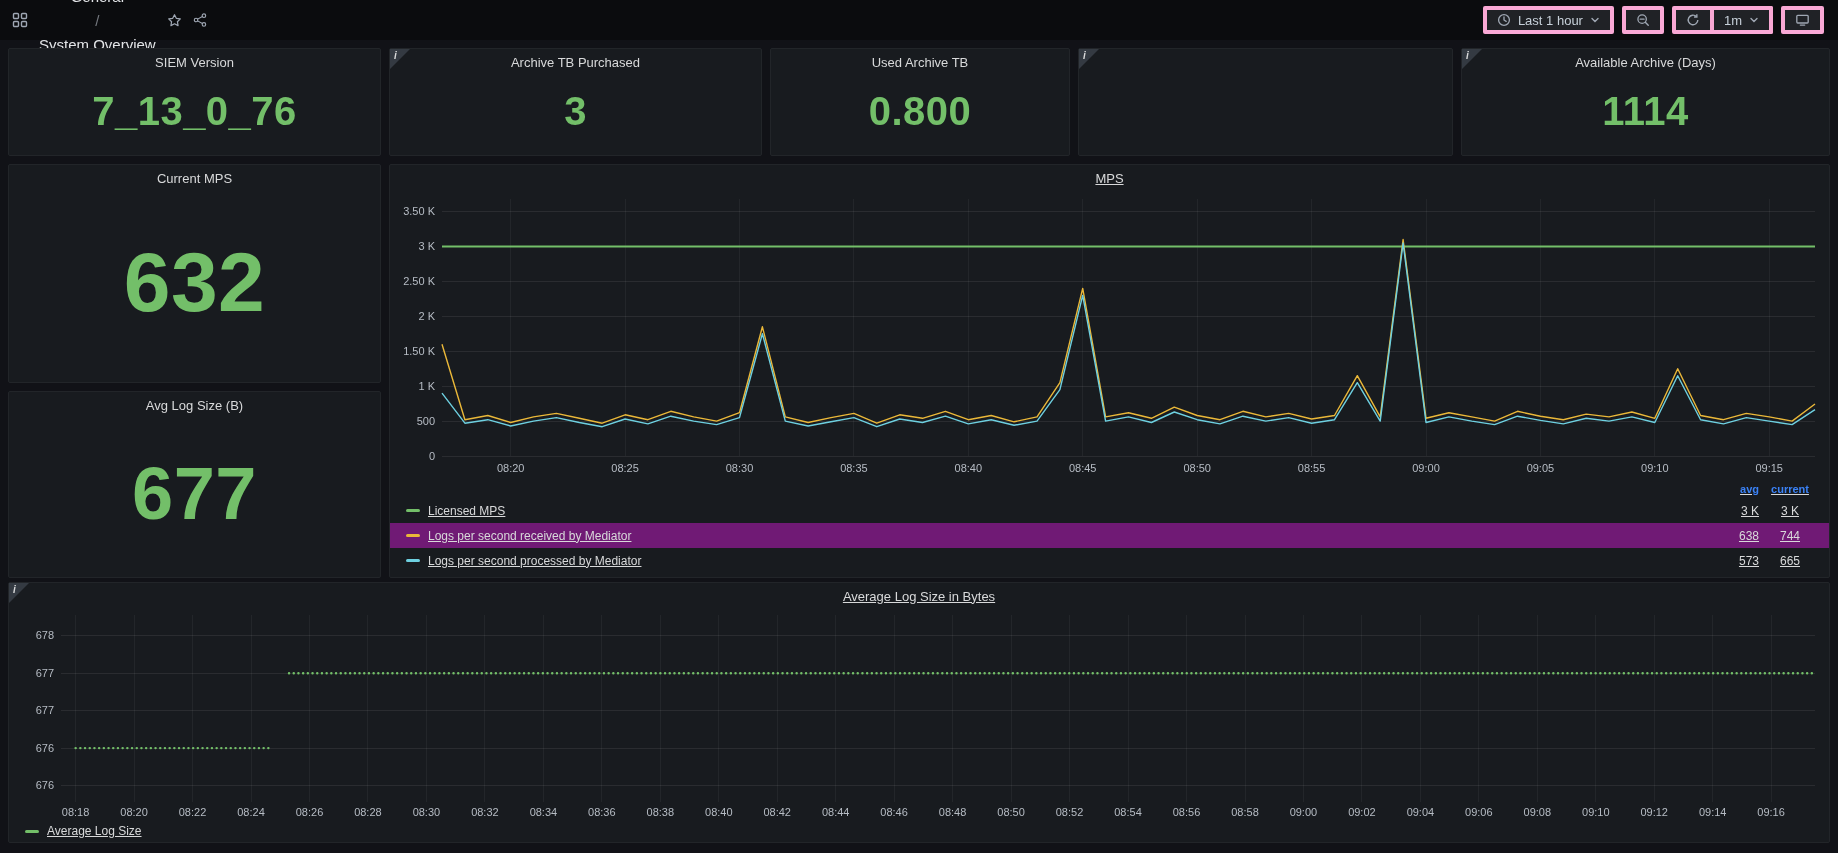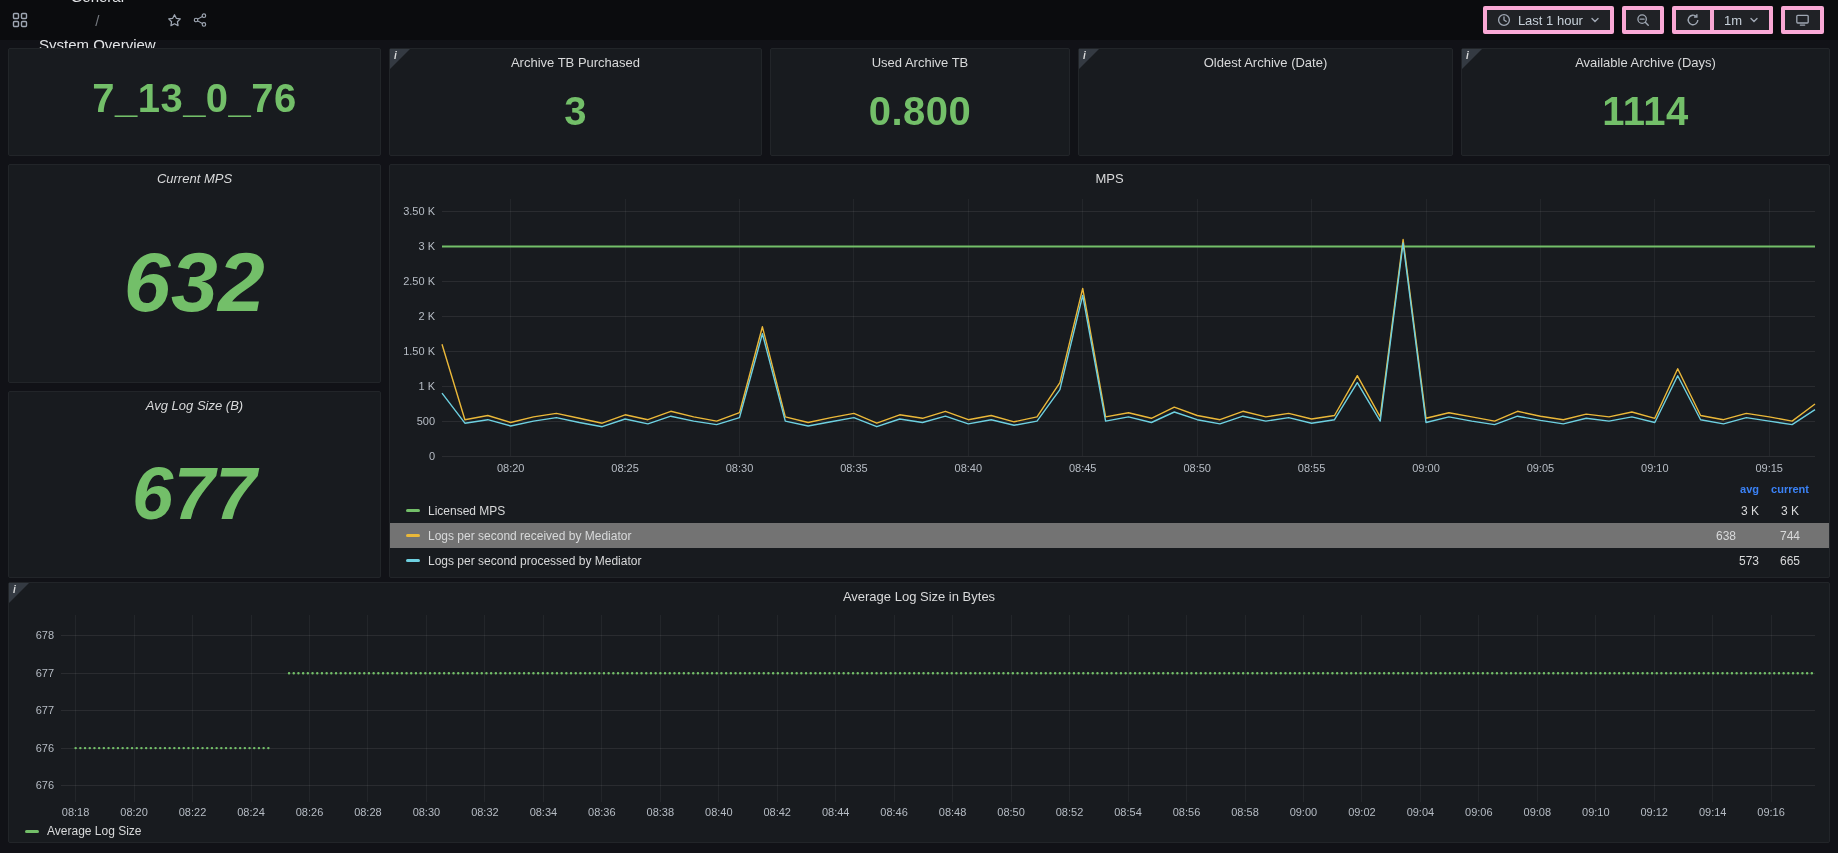--- a/index.html
+++ b/index.html
@@ -26,21 +26,21 @@
     color: #c7d0d9; display: flex; align-items: center; gap: 7px; padding: 0 10px;
     font-size: 13px; cursor: pointer; white-space: nowrap;
   }
   .tb-group { display: flex; }
   .tb-group .tb-btn:first-child { border-radius: 2px 0 0 2px; }
   .tb-group .tb-btn:last-child { border-left: none; border-radius: 0 2px 2px 0; }
   
   .content { padding: 8px; display: flex; flex-direction: column; gap: 8px; }
   .row1 { display: grid; grid-template-columns: 373px 373px 300px 375px 1fr; gap: 8px; height: 108px; }
   .row2 { display: grid; grid-template-columns: 373px 1fr; gap: 8px; height: 410px; }
-  .row2-left { display: flex; flex-direction: column; gap: 8px; font-style: italic; }
+  .row2-left { display: flex; flex-direction: column; gap: 8px; }
   .row2-left .panel:first-child { height: 219px; }
   .row2-left .panel:last-child { flex: 1; }
   .row3 { height: 261px; }
   .row3 .panel { height: 100%; }
   
   .panel { position: relative; background: #181b1f; border: 1px solid #222529; border-radius: 2px; }
   .panel-title {
     height: 26px; display: flex; align-items: center; justify-content: center;
     font-size: 13px; font-weight: 500; color: #d8d9da; cursor: pointer;
   }
@@ -50,27 +50,27 @@
     color: #73bf69; font-weight: 600; padding-bottom: 8px; letter-spacing: 0.5px;
   }
   .row1 .stat-value { font-size: 40px; }
   #panel-current-mps .stat-value { font-size: 84px; }
   #panel-avg-log .stat-value { font-size: 74px; }
   
   .info-corner { position: absolute; top: 0; left: 0; width: 0; height: 0;
     border-top: 20px solid #343a42; border-right: 20px solid transparent; z-index: 2; cursor: pointer; }
   .info-corner span { position: absolute; top: -19px; left: 4px; font-size: 10px; font-style: italic; font-weight: 700; color: #d8d9da; }
   
-  .chart-panel { display: flex; flex-direction: column; }
+  .chart-panel { display: flex; flex-direction: column; text-decoration: underline; }
   .chart-canvas { flex: 1; min-height: 0; }
   
   .legend { padding-bottom: 4px; }
   .legend-header { display: flex; align-items: center; height: 18px; padding: 0 8px 0 16px; font-size: 11px; color: #3b82f6; font-weight: 600; }
   .legend-rows .legend-row { display: flex; align-items: center; height: 25px; padding: 0 8px 0 16px; font-size: 12px; }
-  .legend-rows .legend-row:nth-child(2) { background: #737373; gap: 23px; }
+  .legend-rows .legend-row:nth-child(2) { background: #701a75; }
   .lg-name { flex: 1; display: flex; align-items: center; gap: 8px; cursor: pointer; }
   .lg-marker { width: 14px; height: 3px; border-radius: 2px; flex: none; }
   .lg-avg { width: 60px; text-align: right; }
   .lg-cur { width: 62px; text-align: center; }
   .legend-simple { height: 22px; display: flex; align-items: center; gap: 8px; padding-left: 16px; font-size: 12px; }
 </style>
 </head>
 <body>
 
 <div class="topbar">
@@ -156,38 +156,38 @@
           </svg>
       </span>
     </div>
   </div>
 </div>
 
 <div class="content">
 
   <div class="row1">
     <div class="panel stat-panel">
+      <div class="panel-title">SIEM Version</div>
       <div class="stat-value">7_13_0_76</div>
     </div>
     <div class="panel stat-panel">
       <div class="info-corner">
           <span>i</span>
         </div>
       <div class="panel-title">Archive TB Purchased</div>
       <div class="stat-value">3</div>
     </div>
     <div class="panel stat-panel">
       <div class="panel-title">Used Archive TB</div>
       <div class="stat-value">0.800</div>
     </div>
     <div class="panel stat-panel">
       <div class="info-corner">
           <span>i</span>
         </div>
-      <div class="panel-title">Oldest Archive (Date)</div>
     </div>
     <div class="panel stat-panel">
       <div class="info-corner">
           <span>i</span>
         </div>
       <div class="panel-title">Available Archive (Days)</div>
       <div class="stat-value">1114</div>
     </div>
   </div>
 

